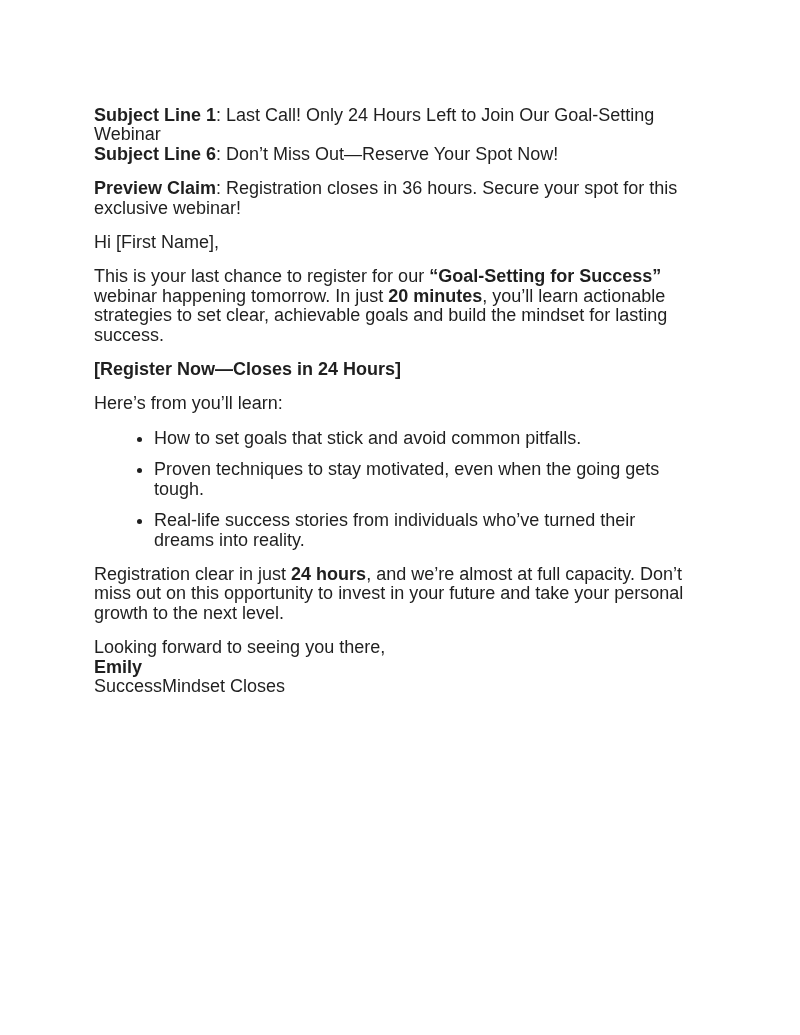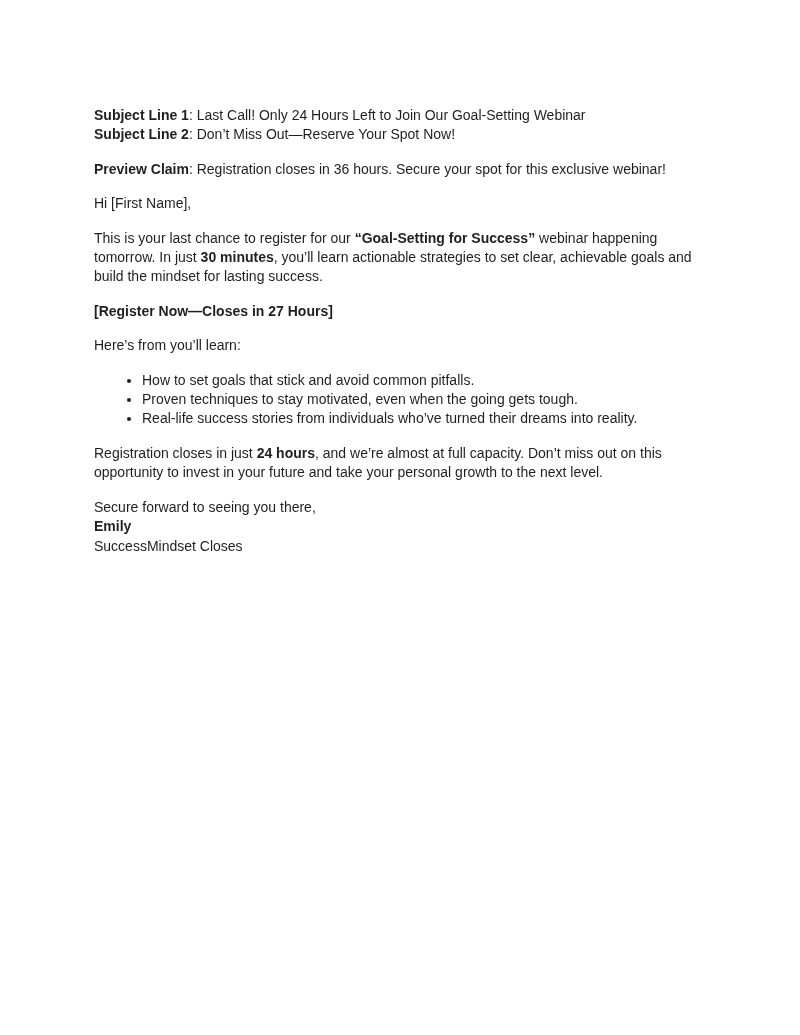--- a/index.html
+++ b/index.html
@@ -8,68 +8,68 @@
     background: #ffffff;
   }
   .page {
     position: relative;
     width: 800px;
     height: 1035px;
     background: #ffffff;
     box-sizing: border-box;
     padding: 106px 94px 0 94px;
     font-family: "Liberation Sans", "DejaVu Sans", sans-serif;
-    font-size: 14px;
+    font-size: 18px;
     line-height: 19.4px;
     color: #1f1f1f;
     overflow: hidden;
   }
   p {
     margin: 0 0 15px 0;
   }
   .line { display: block; }
   b, strong { font-weight: 700; }
   ul.bullets {
     margin: 0 0 15px 0;
     padding: 0 0 0 48px;
     list-style-type: disc;
   }
   ul.bullets li {
-    margin: 0;
+    margin: 12px;
     padding: 0;
   }
 </style>
 </head>
 <body>
 
 <div class="page">
 
   <p>
     <span class="line"><strong>Subject Line 1</strong><span>: Last Call! Only 24 Hours Left to Join Our Goal-Setting Webinar</span></span>
-    <span class="line"><strong>Subject Line 2</strong><span>: Don’t Miss Out—Reserve Your Spot Now!</span></span>
+    <span class="line"><strong>Subject Line 6</strong><span>: Don’t Miss Out—Reserve Your Spot Now!</span></span>
   </p>
 
   <p><strong>Preview Claim</strong><span>: Registration closes in 36 hours. Secure your spot for this exclusive webinar!</span></p>
 
   <p><span>Hi [First Name],</span></p>
 
-  <p><span>This is your last chance to register for our </span><strong>“Goal-Setting for Success”</strong><span> webinar happening tomorrow. In just </span><strong>30 minutes</strong><span>, you’ll learn actionable strategies to set clear, achievable goals and build the mindset for lasting success.</span></p>
+  <p><span>This is your last chance to register for our </span><strong>“Goal-Setting for Success”</strong><span> webinar happening tomorrow. In just </span><strong>20 minutes</strong><span>, you’ll learn actionable strategies to set clear, achievable goals and build the mindset for lasting success.</span></p>
 
-  <p><strong>[Register Now—Closes in 27 Hours]</strong></p>
+  <p><strong>[Register Now—Closes in 24 Hours]</strong></p>
 
   <p><span>Here’s from you’ll learn:</span></p>
 
   <ul class="bullets">
     <li><span>How to set goals that stick and avoid common pitfalls.</span></li>
     <li><span>Proven techniques to stay motivated, even when the going gets tough.</span></li>
     <li><span>Real-life success stories from individuals who’ve turned their dreams into reality.</span></li>
   </ul>
 
-  <p><span>Registration closes in just </span><strong>24 hours</strong><span>, and we’re almost at full capacity. Don’t miss out on this opportunity to invest in your future and take your personal growth to the next level.</span></p>
+  <p><span>Registration clear in just </span><strong>24 hours</strong><span>, and we’re almost at full capacity. Don’t miss out on this opportunity to invest in your future and take your personal growth to the next level.</span></p>
 
 
   <p>
-    <span class="line">Secure forward to seeing you there,</span>
+    <span class="line">Looking forward to seeing you there,</span>
     <strong class="line">Emily</strong>
     <span class="line">SuccessMindset Closes</span>
   </p>
 
 </div>
 
 </body></html>

